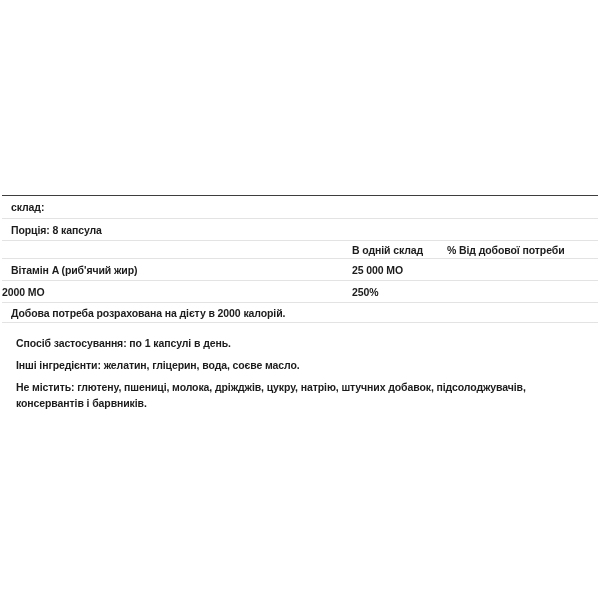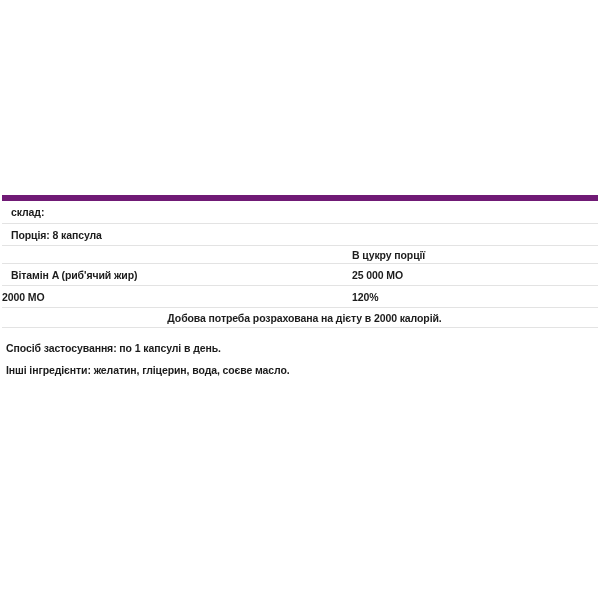--- a/index.html
+++ b/index.html
@@ -14,38 +14,38 @@
     font-family: "Liberation Sans", "DejaVu Sans", sans-serif;
     font-weight: 700;
     color: #1c1c1c;
     font-size: 10.5px;
     letter-spacing: -0.1px;
   }
   .panel {
     margin-top: 195px;
   }
   .facts-table {
-    border-top: 6px solid #701a75;
+    border-top: 1px solid #701a75;
     margin: 0 2px 0 2px;
   }
   .trow {
     display: grid;
     grid-template-columns: 350px 95px 1fr;
     align-items: center;
     border-bottom: 1px solid #e3e3e3;
     box-sizing: border-box;
     height: 22px;
   }
   .trow.first { height: 23px; }
   .trow.hdr { height: 18px; }
-  .trow.last { height: 20px; text-align: center; }
+  .trow.last { height: 20px; }
   .cell { white-space: nowrap; overflow: hidden; }
   .c1 { padding-left: 9px; }
   .notes {
-    padding: 12px 28px 0 6px;
+    padding: 12px 28px 0 16px;
   }
   .notes p {
     margin: 0 0 6px 0;
     line-height: 16px;
   }
 </style>
 </head>
 <body>
 
 <div class="panel">
@@ -59,37 +59,39 @@
     </div>
 
     <div class="trow">
       <div class="cell c1">Порція: 8 капсула</div>
       <div class="cell c2"></div>
       <div class="cell c3"></div>
     </div>
 
     <div class="trow hdr">
       <div class="cell c1"></div>
-      <div class="cell c2">В цукру порції</div>
+      <div class="cell c2">В одній склад</div>
+      <div class="cell c3">% Від добової потреби</div>
     </div>
 
     <div class="trow">
       <div class="cell c1">Вітамін A (риб'ячий жир)</div>
       <div class="cell c2">25 000 МО</div>
     </div>
 
     <div class="trow">
       <div class="cell c2">2000 МО</div>
-      <div class="cell c3">120%</div>
+      <div class="cell c3">250%</div>
     </div>
 
     <div class="trow last">
       <div class="cell c1" style="grid-column: 1 / span 3;">Добова потреба розрахована на дієту в 2000 калорій.</div>
     </div>
 
   </div>
 
   <div class="notes">
     <p>Спосіб застосування: по 1 капсулі в день.</p>
     <p>Інші інгредієнти: желатин, гліцерин, вода, соєве масло.</p>
+    <p>Не містить: глютену, пшениці, молока, дріжджів, цукру, натрію, штучних добавок, підсолоджувачів, консервантів і барвників.</p>
   </div>
 
 </div>
 
 </body></html>

